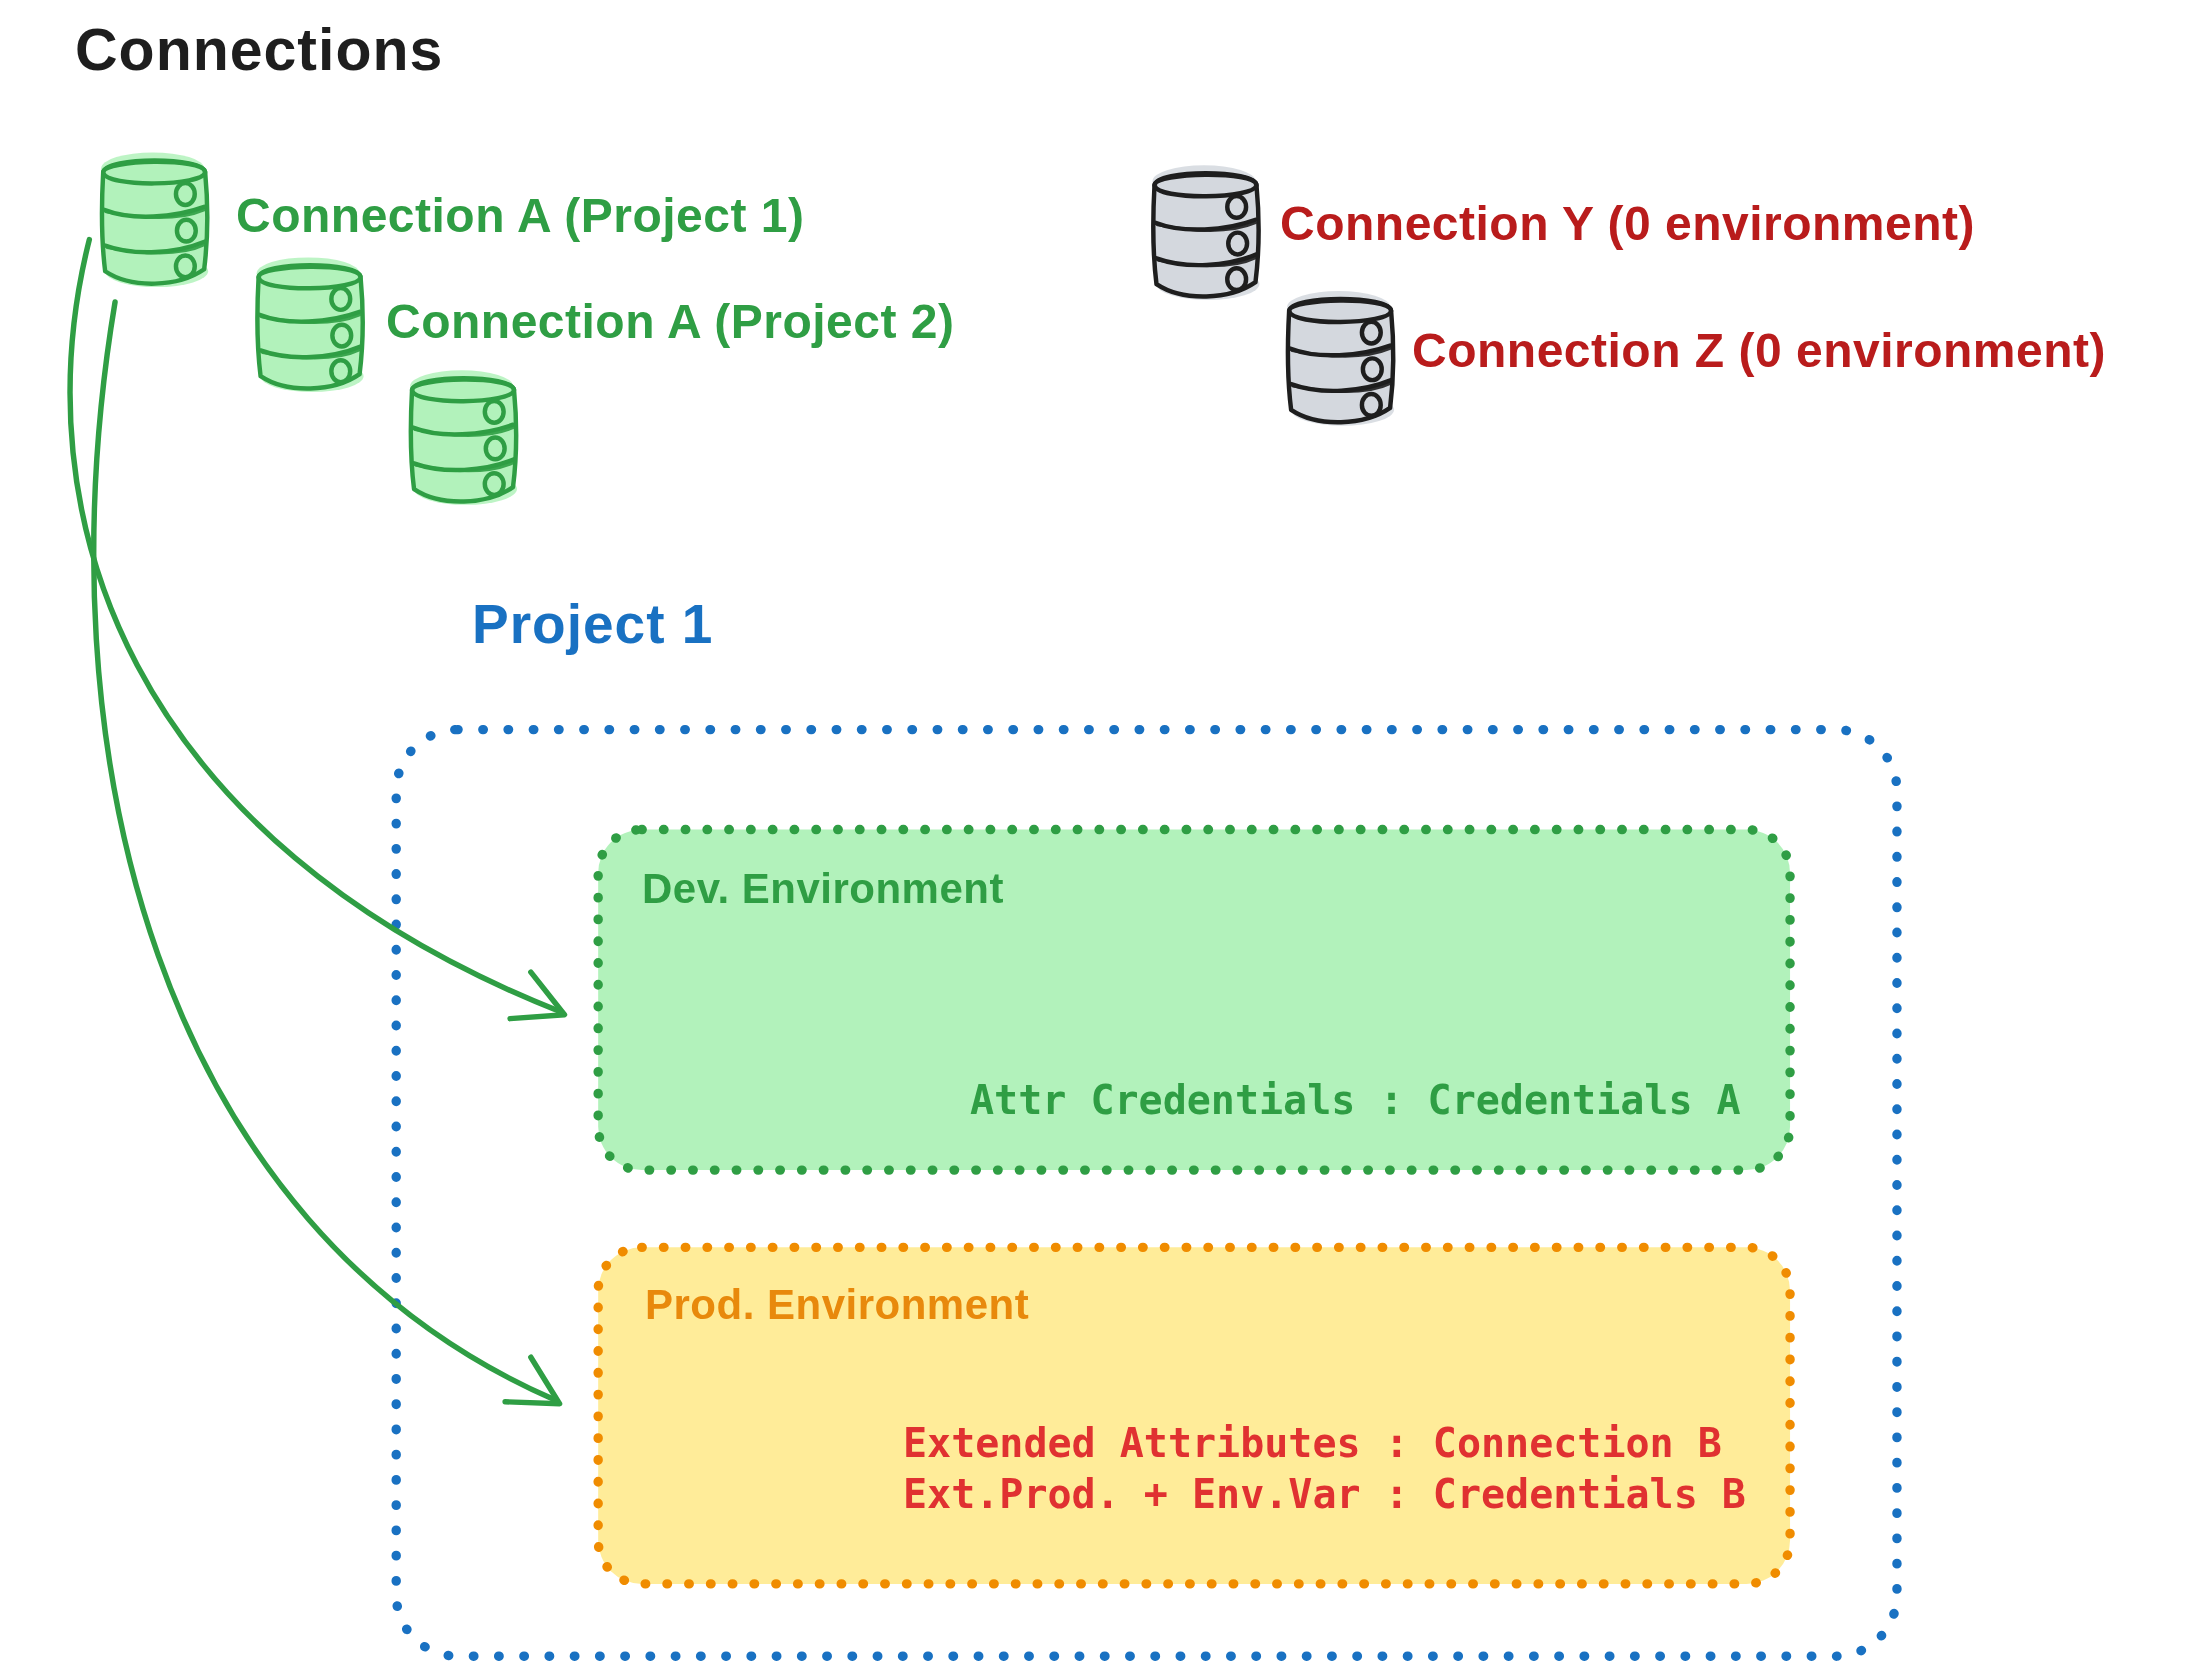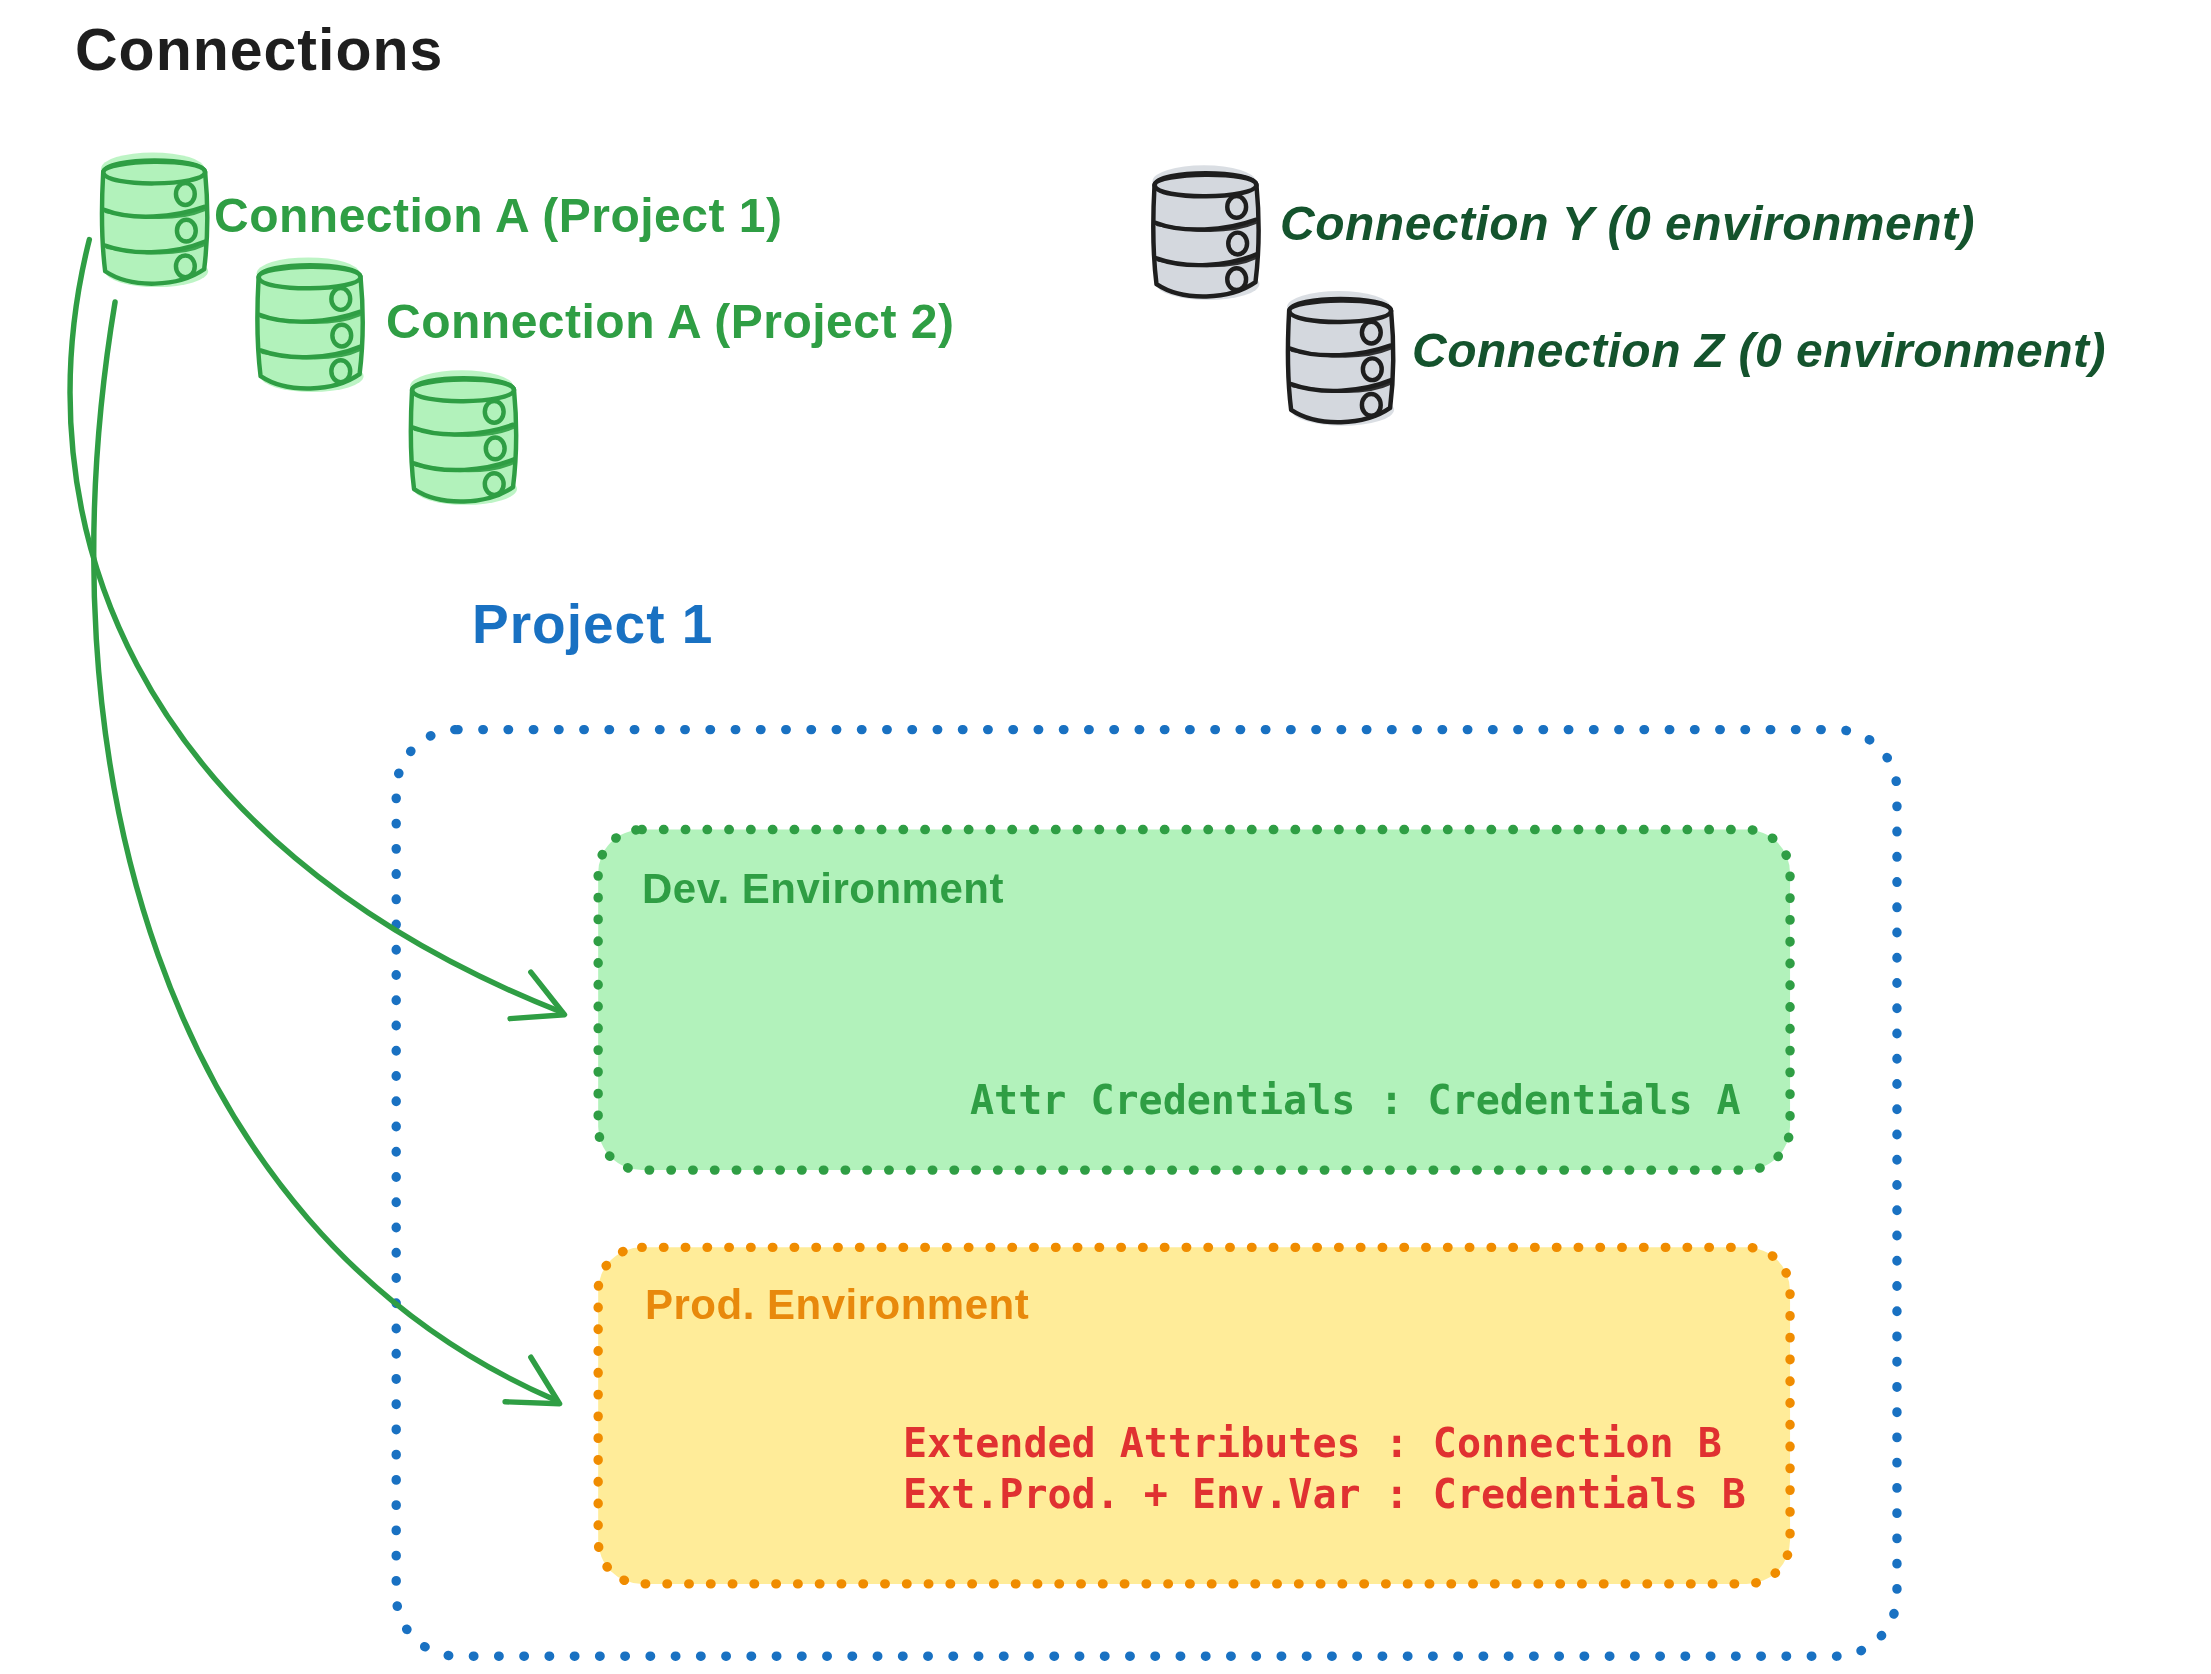--- a/index.html
+++ b/index.html
@@ -10,22 +10,22 @@
     font-family:"Liberation Sans", sans-serif;
     overflow:hidden;
   }
   .abs{position:absolute;white-space:nowrap;}
   .title{
     left:75px;top:16px;
     font-size:59px;font-weight:700;color:#1e1e1e;letter-spacing:1px;
   }
   .conn-label{font-size:48px;font-weight:600;letter-spacing:0.5px;}
   .conn-green{color:#2f9e44;}
-  .conn-dark{color:#14532d;font-style:italic;}
-  .lbl-a1{left:214px;top:188px;}
+  .conn-dark{color:#b91c1c;}
+  .lbl-a1{left:236px;top:188px;}
   .lbl-a2{left:386px;top:294px;}
   .lbl-a3{left:541px;top:396px;}
   .lbl-y{left:1280px;top:196px;}
   .lbl-z{left:1412px;top:323px;}
   .project-title{
     left:472px;top:592px;
     font-size:55px;font-weight:700;color:#1971c2;letter-spacing:1px;
   }
   .env-label{font-size:42px;font-weight:600;letter-spacing:0.5px;}
   .dev-label{left:642px;top:865px;color:#2f9e44;}

